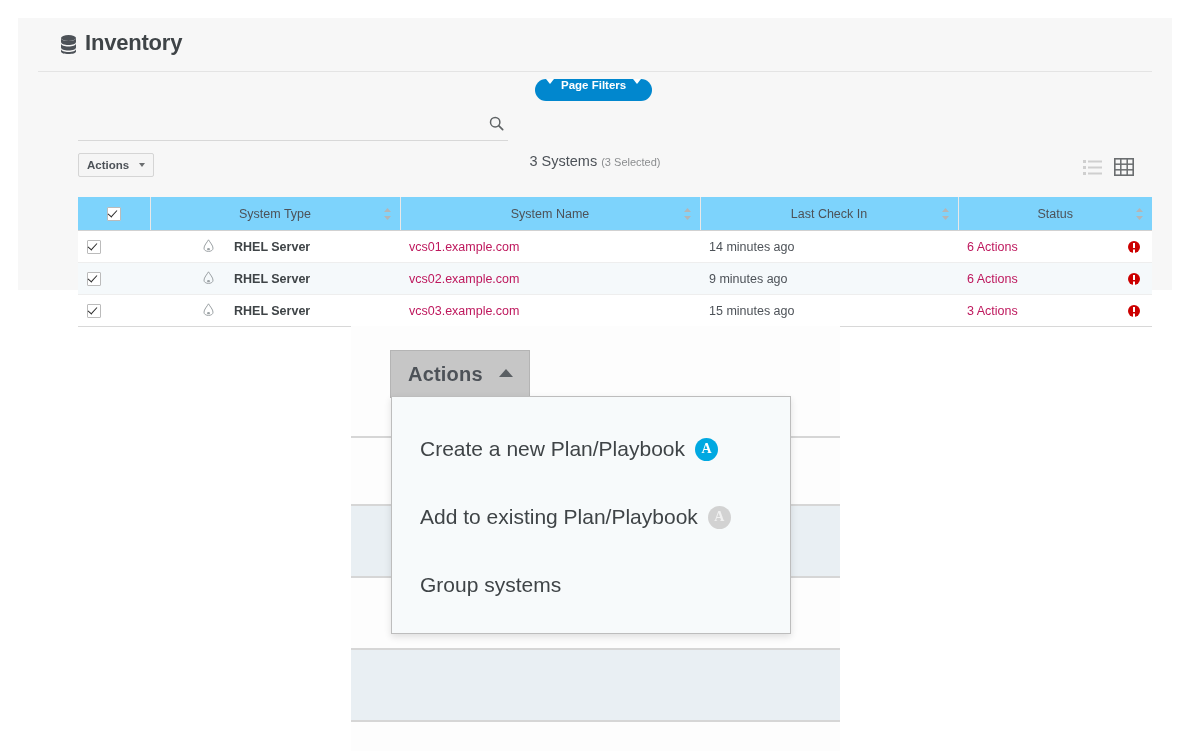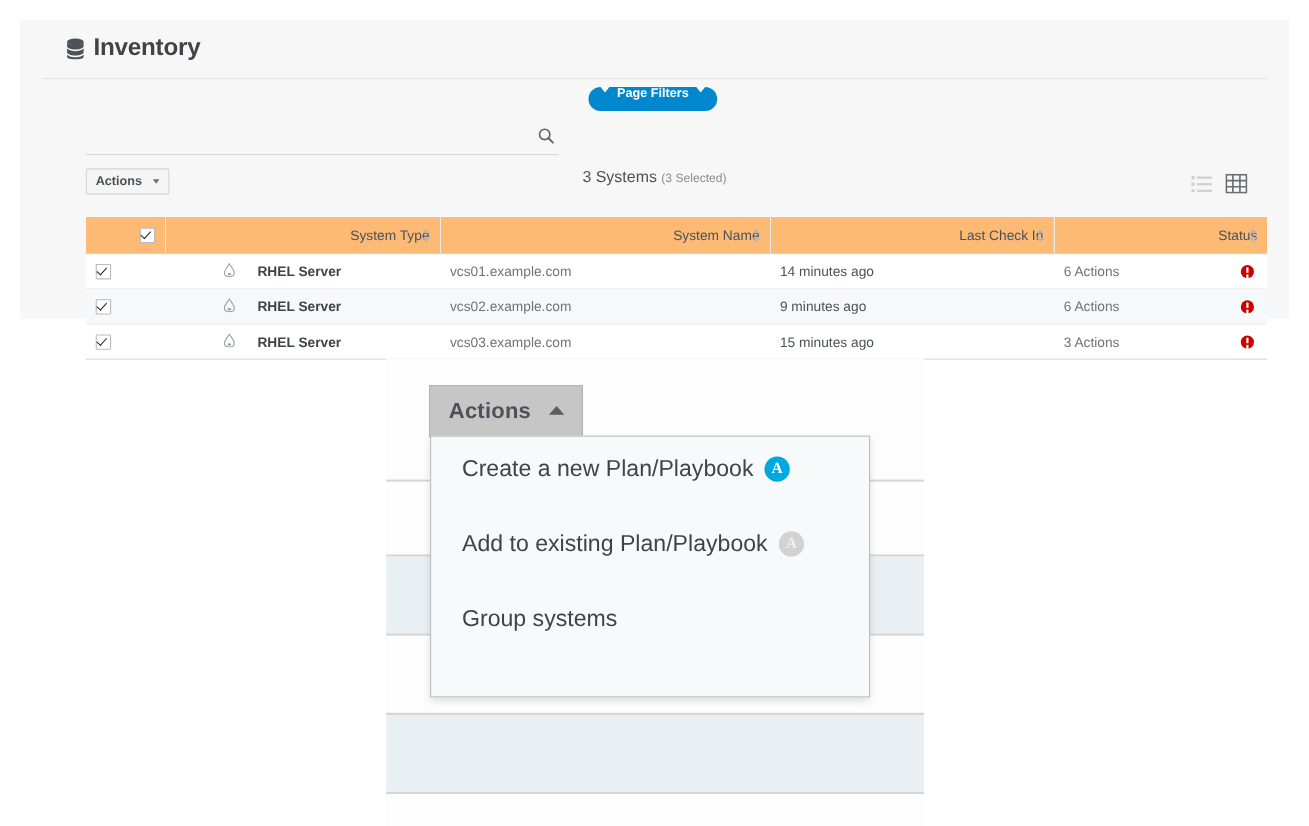--- a/index.html
+++ b/index.html
@@ -177,29 +177,29 @@
     position: absolute;
     left: 60px;
     top: 179px;
     width: 1074px;
     border-collapse: collapse;
     font-size: 12.5px;
     background: #ffffff;
     table-layout: fixed;
   }
   .tbl th {
-    text-align: right;
+    text-align: center;
     font-weight: normal;
     color: #4d5258;
     font-size: 12.5px;
     padding: 5px 9px;
     height: 23px;
     border-bottom: 1px solid #d1d1d1;
     border-right: 1px solid #e8e8e8;
-    background: #fdba74;
+    background: #7dd3fc;
     position: relative;
     vertical-align: middle;
   }
   .tbl th:last-child { border-right: 0; }
   .tbl td {
     padding: 4px 9px;
     height: 23px;
     color: #4d5258;
     border-bottom: 1px solid #eeeeee;
     vertical-align: middle;
@@ -216,21 +216,21 @@
 
   .sorter {
     position: absolute;
     right: 8px;
     top: 50%;
     transform: translateY(-50%);
     line-height: 0;
     cursor: pointer;
   }
 
-  .lnk { color: #737373; text-decoration: none; cursor: pointer; }
+  .lnk { color: #be185d; text-decoration: none; cursor: pointer; }
 
   .cb {
     width: 12px; height: 12px;
     border: 1px solid #bbb;
     background: #fff;
     border-radius: 1px;
     display: inline-block;
     position: relative;
     cursor: pointer;
     vertical-align: middle;
@@ -324,21 +324,21 @@
     top: 396px;
     width: 400px;
     background: #f7fafb;
     border: 1px solid #bdbdbd;
     box-shadow: 0 3px 7px rgba(0,0,0,0.12);
     box-sizing: border-box;
     padding: 18px 0 14px 0;
   }
   .dd-item {
     display: flex;
-    align-items: flex-start;
+    align-items: center;
     gap: 10px;
     padding: 0 28px;
     height: 68px;
     font-size: 21px;
     color: #3f4447;
     cursor: pointer;
     user-select: none;
     white-space: nowrap;
   }
 

